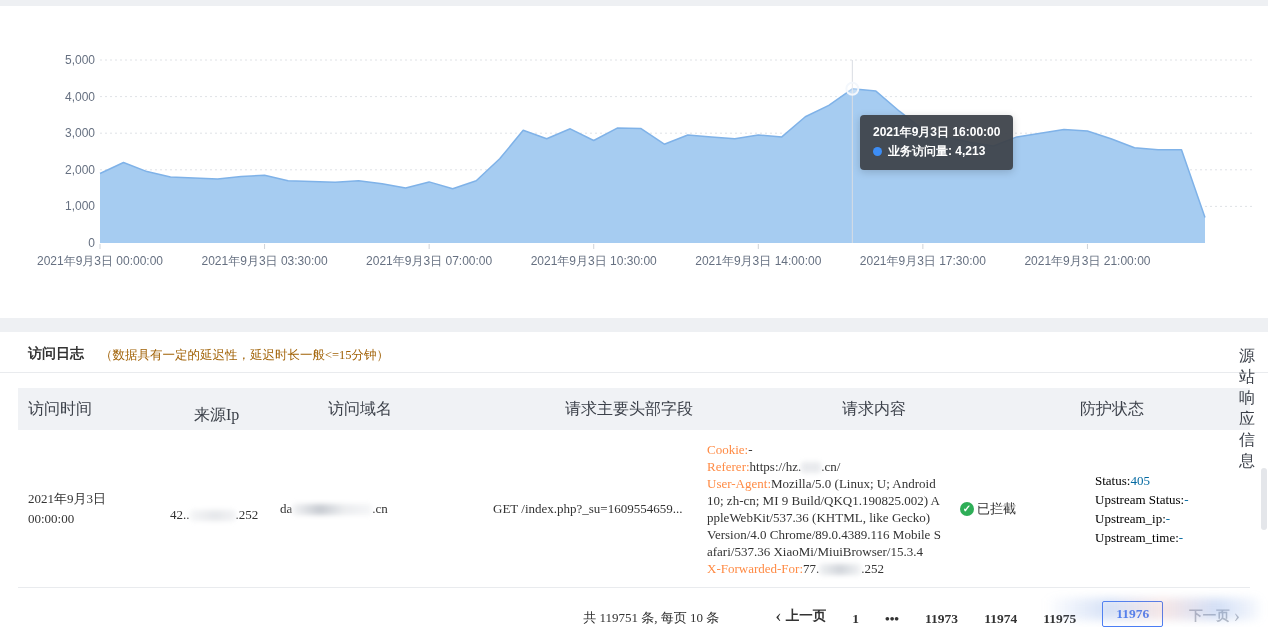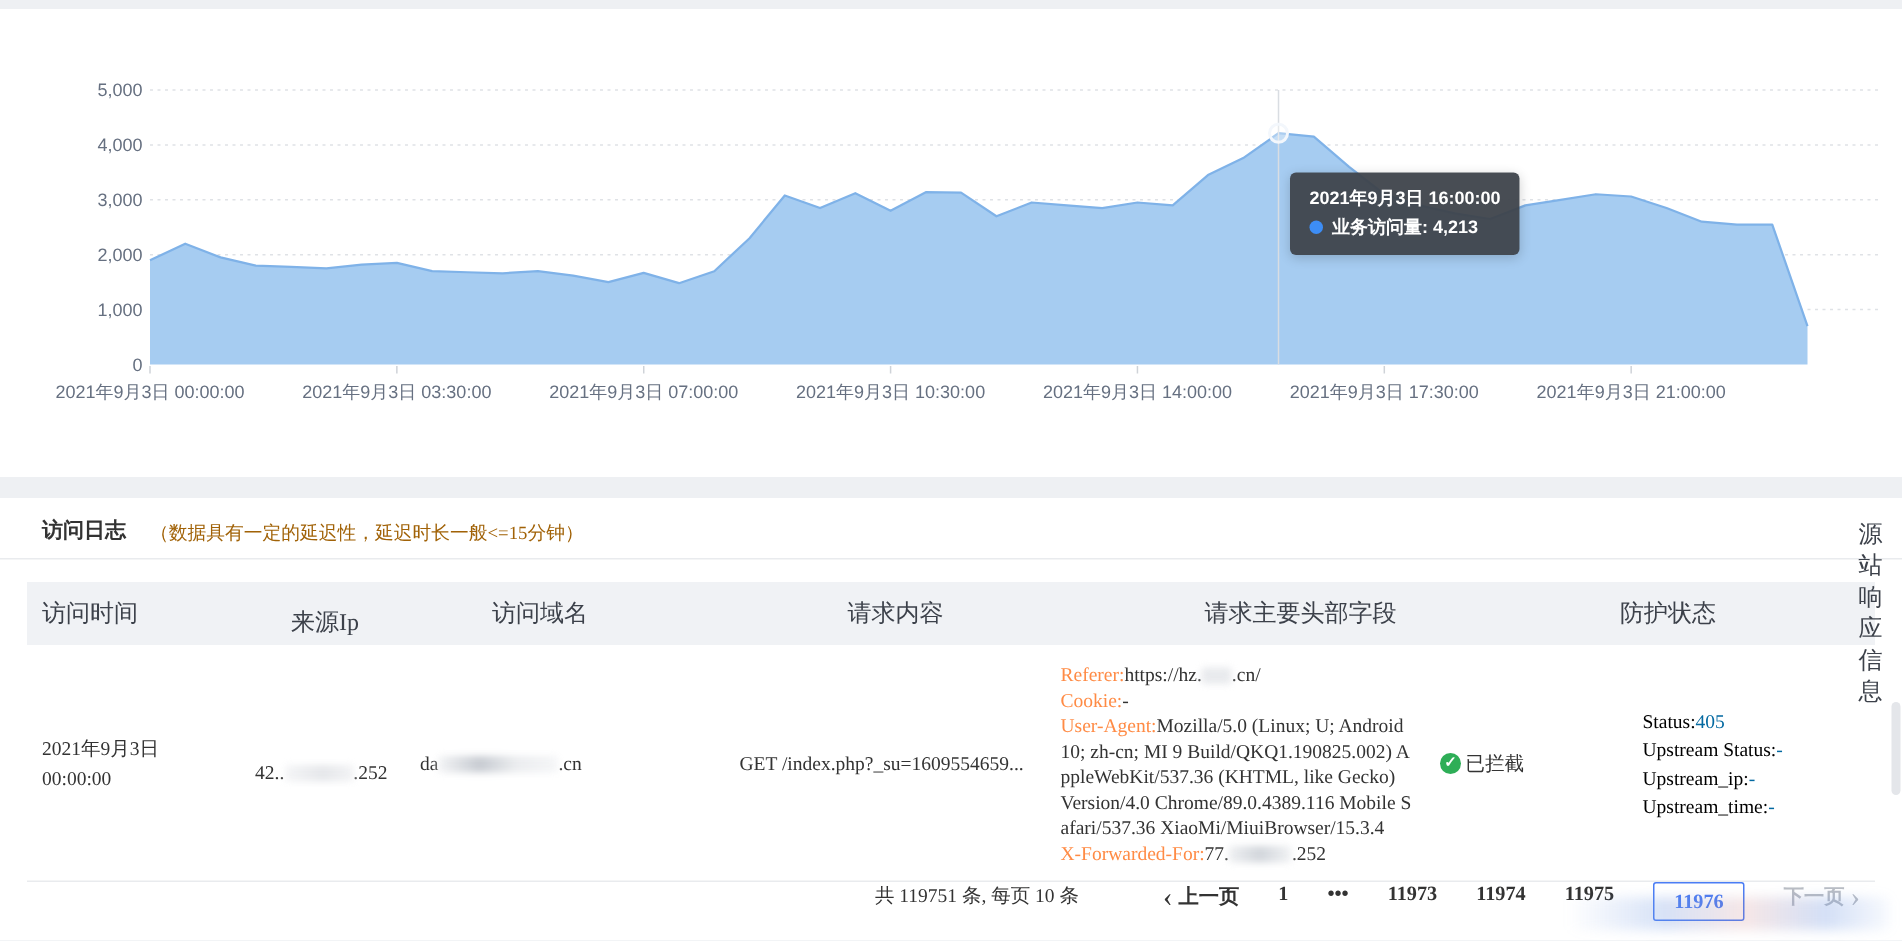--- a/index.html
+++ b/index.html
@@ -64,21 +64,21 @@
     color:#fff;font-size:10px;font-weight:bold;align-items:center;justify-content:center;
     margin-right:3px;flex:none;
   }
   .origin-cell{line-height:19px;}
   .olabel{color:#000000;}
   .oval{color:#0369a1;}
 
   
   .pager{
     position:absolute;top:256px;left:18px;width:1232px;height:39px;
-    display:flex;align-items:flex-start;justify-content:flex-end;font-size:13.5px;color:#333;
+    display:flex;align-items:flex-end;justify-content:flex-end;font-size:13.5px;color:#333;
   }
   .pg-total{margin-right:26px;font-size:13px;color:#333;}
   .pg-item{margin:0 0 0 26px;cursor:pointer;font-weight:600;}
   .pg-prev .chev,.pg-next .chev{font-size:19px;font-weight:400;vertical-align:-2px;margin:0 4px;}
   .pg-prev{font-weight:600;}
   .pg-next{color:#b9bdc4;font-weight:600;margin-right:6px;}
   .pg-active{
     color:#4A7DF5;border:1px solid #4A7DF5;border-radius:2px;
     padding:4px 13px;background:#fff;
   }
@@ -137,44 +137,44 @@
   <div class="log-title-row">
     <span class="log-title">访问日志</span>
     <span class="log-subtitle">（数据具有一定的延迟性，延迟时长一般&lt;=15分钟）</span>
   </div>
   <div class="log-divider"></div>
 
   <div class="thead cols">
     <div class="cell c1">访问时间</div>
     <div class="cell c2">来源Ip</div>
     <div class="cell c3">访问域名</div>
+    <div class="cell c5">请求主要头部字段</div>
     <div class="cell c4">请求内容</div>
-    <div class="cell c5">请求主要头部字段</div>
     <div class="cell c6">防护状态</div>
     <div class="cell c7">源站响应信息</div>
   </div>
 
   <div class="trow cols">
     <div class="cell c1 time-cell">
       <div>2021年9月3日</div>
       <div>00:00:00</div>
     </div>
     <div class="cell c2">
       <span>42..</span><span class="redact redact-ip"></span><span>.252</span>
     </div>
     <div class="cell c3">
       <span>da</span><span class="redact redact-domain"></span><span>.cn</span>
     </div>
     <div class="cell c4">GET /index.php?_su=1609554659...</div>
     <div class="cell c5 hdr-cell">
       <div>
+        <span class="hlabel">Cookie:</span><span class="hval">-</span>
+      </div>
+      <div>
         <span class="hlabel">Referer:</span><span class="hval">https://hz.</span><span class="redact redact-ref"></span><span class="hval">.cn/</span>
-      </div>
-      <div>
-        <span class="hlabel">Cookie:</span><span class="hval">-</span>
       </div>
       <div>
         <span class="hlabel">User-Agent:</span><span class="hval">Mozilla/5.0 (Linux; U; Android 10; zh-cn; MI 9 Build/QKQ1.190825.002) AppleWebKit/537.36 (KHTML, like Gecko) Version/4.0 Chrome/89.0.4389.116 Mobile Safari/537.36 XiaoMi/MiuiBrowser/15.3.4</span>
       </div>
       <div>
         <span class="hlabel">X-Forwarded-For:</span><span class="hval">77.</span><span class="redact redact-xff"></span><span class="hval">.252</span>
       </div>
     </div>
     <div class="cell c6 status-cell">
       <div class="badge-line">

